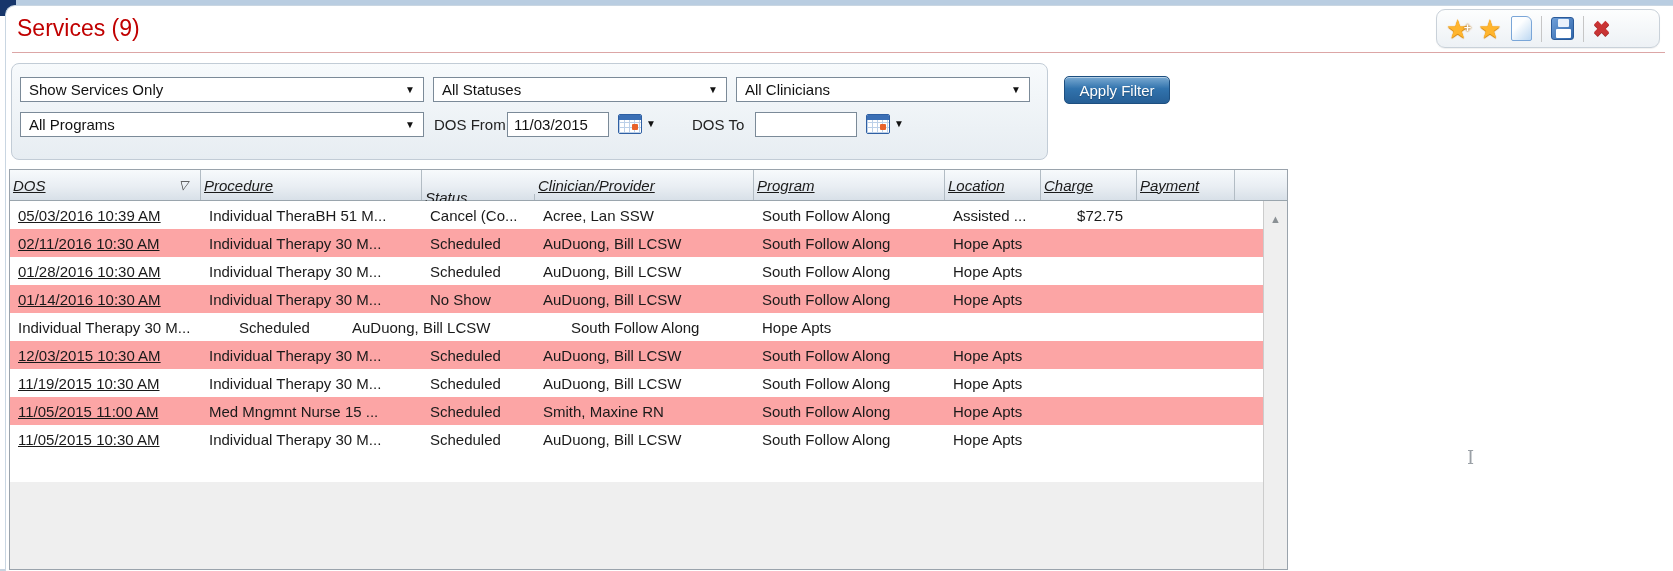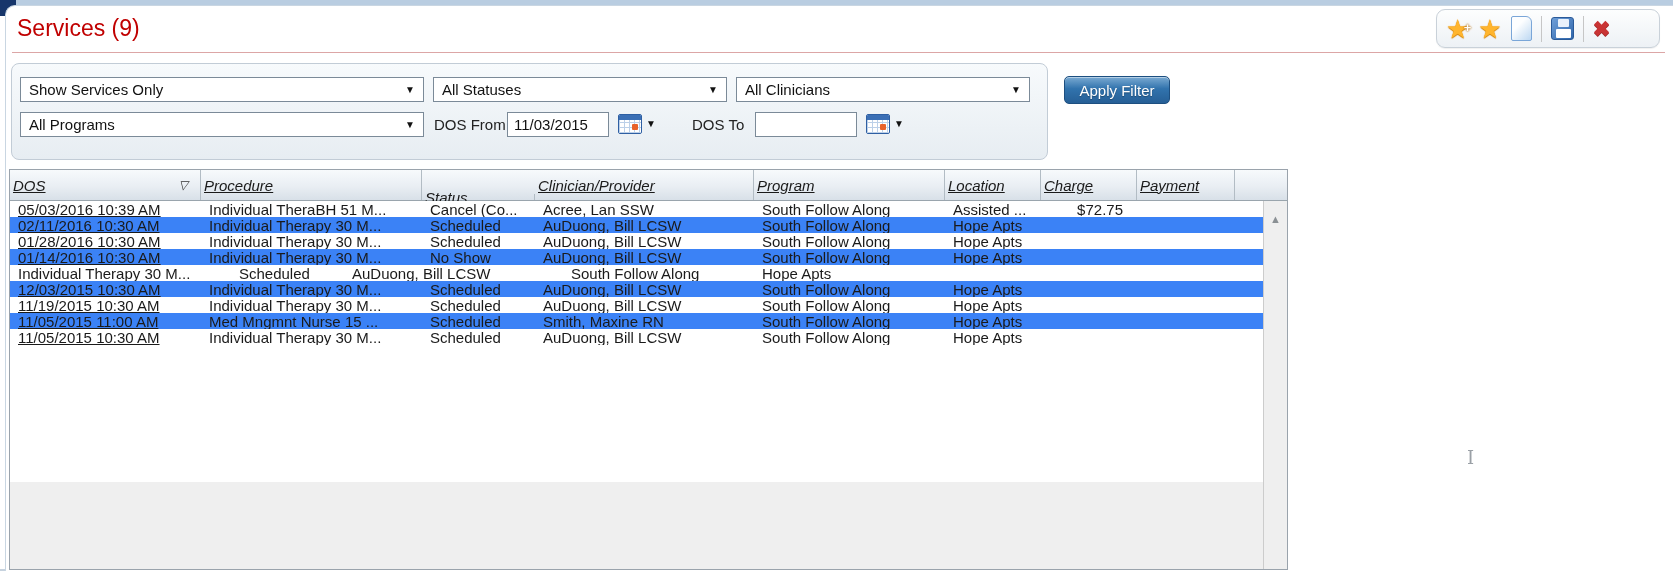--- a/index.html
+++ b/index.html
@@ -68,22 +68,22 @@
     border:1px solid #9aa3ac; background:#efefef; }
   .thead { position:absolute; left:0; top:0; right:0; height:31px; display:flex;
     background:linear-gradient(#f7fafc,#e9eef3 55%,#d8e0e8); border-bottom:1px solid #9aa5ad; }
   .th { display:flex; align-items:center; padding-left:3px; font-size:15px; color:#1a1a1a;
     border-right:1px solid #b2bcc4; cursor:pointer;font-style:italic; }
   .th .hlink { text-decoration:underline; }
   .th .sort { margin-left:auto; margin-right:12px; font-size:12px; color:#333; }
   .th-filler { flex:1; border-right:none; }
   .tbody { position:absolute; left:0; top:31px; right:24px; bottom:0; background:#efefef; }
   .rows-white { background:#ffffff; height:281px; }
-  .trow { display:flex; height:16px; background:#ffffff; }
-  .trow.alt { background:#3b82f6; }
+  .trow { display:flex; height:28px; background:#ffffff; }
+  .trow.alt { background:#fca5a5; }
   .td { display:flex; align-items:center; padding-left:8px; font-size:15px; color:#1a1a1a;
     white-space:nowrap; overflow:hidden; }
   .td.link { text-decoration:underline; cursor:pointer; }
   .td.num { justify-content:flex-end; padding-right:14px; padding-left:0; }
   .vscroll { position:absolute; right:0; top:31px; bottom:0; width:24px; background:#efefef;
     border-left:1px solid #cccccc; cursor:pointer; }
   .vscroll .up-arrow { position:absolute; top:12px; left:50%; transform:translateX(-50%);
     font-size:11px; color:#8a9094; }
 
   

